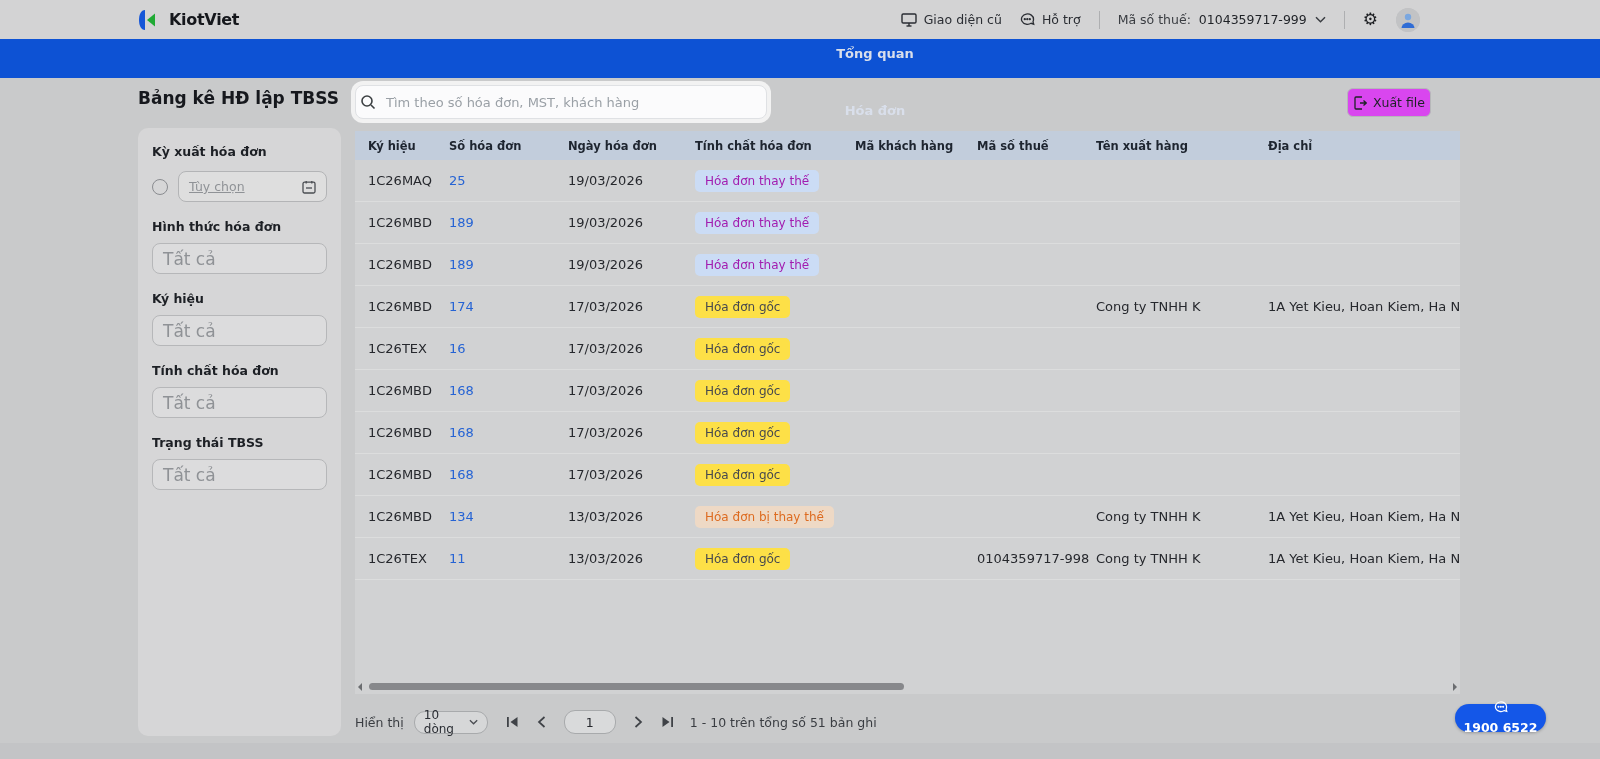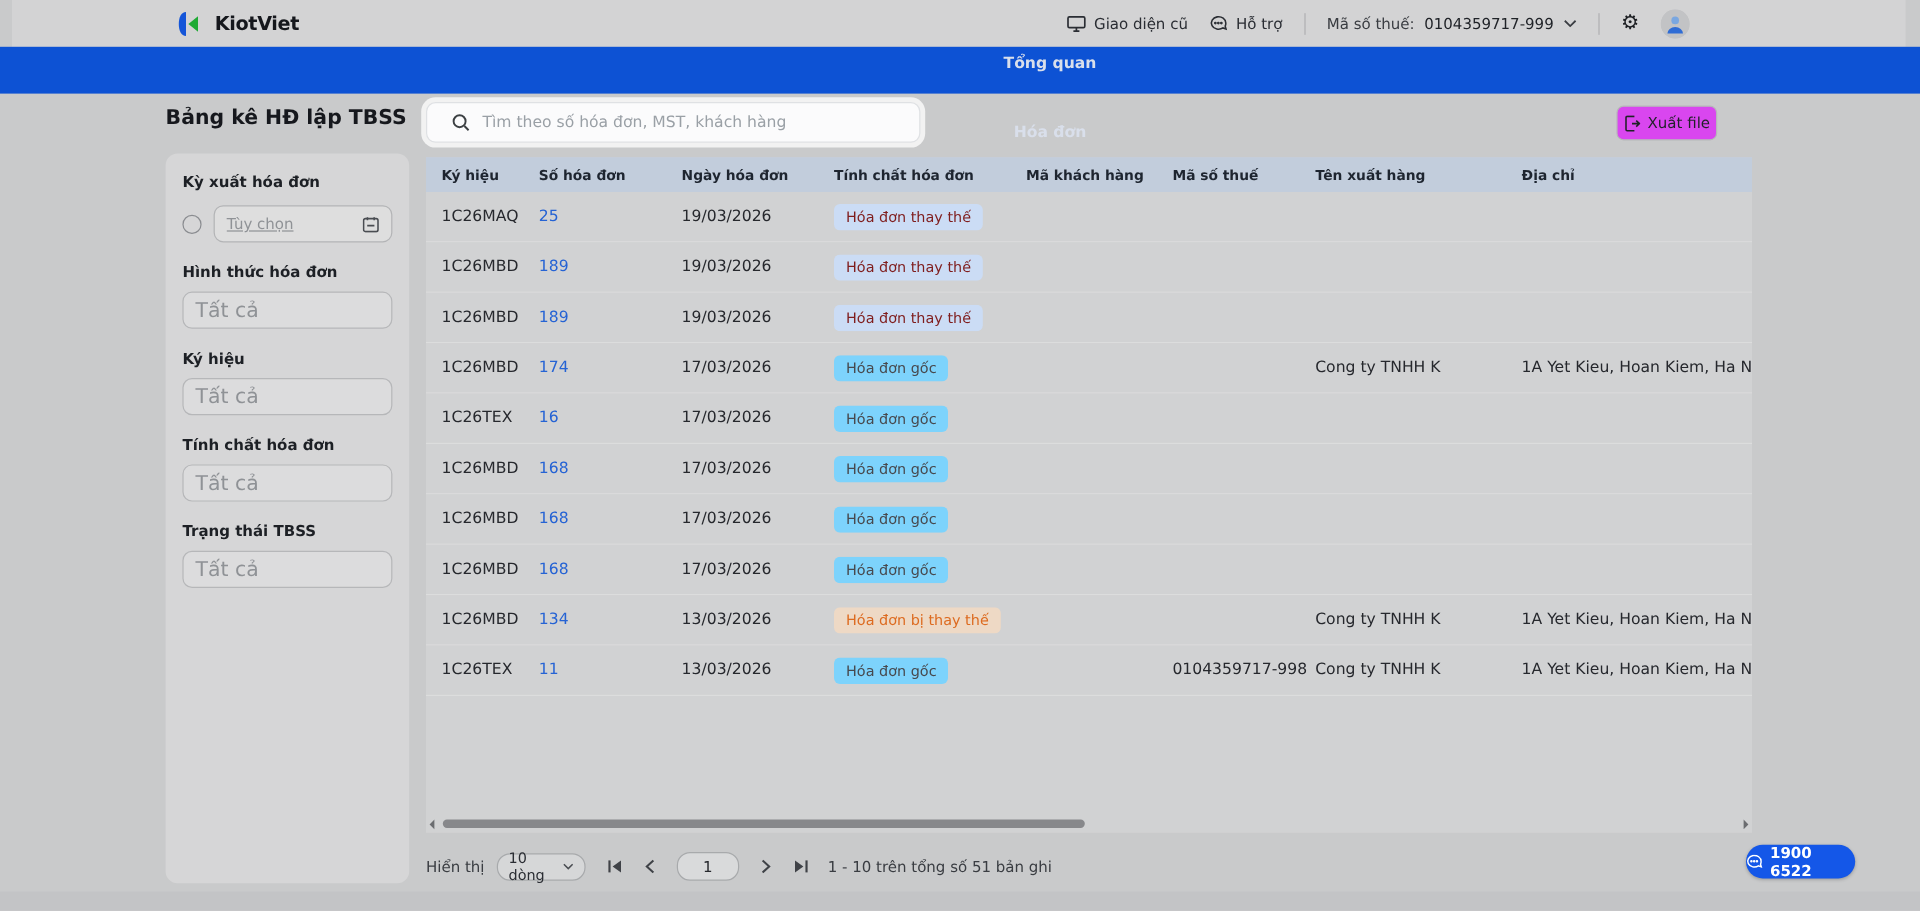--- a/index.html
+++ b/index.html
@@ -4,38 +4,38 @@
 <style>
   * { margin:0; padding:0; box-sizing:border-box; }
   html,body { width:1600px; height:759px; }
   body {
     position:relative; overflow:hidden;
     background:#c9cacb;
     font-family:"DejaVu Sans","Liberation Sans",sans-serif;
     color:#24262b;
   }
   
-  .top-header { position:absolute; top:0; left:0; right:12px; height:39px; background:#d3d3d4;margin-left:10px; }
+  .top-header { position:absolute; top:0; left:0; right:0; height:39px; background:#d3d3d4; }
   .brand { position:absolute; left:136px; top:0; height:39px; display:flex; align-items:center; gap:7px; }
   .brand-name { font-weight:bold; font-size:16px; color:#15171c; letter-spacing:-0.3px; }
   .header-right { position:absolute; right:180px; top:0; height:39px; display:flex; align-items:center; gap:18px; font-size:12.5px; color:#2a2d33; }
   .hdr-item { display:flex; align-items:center; gap:7px; cursor:pointer; }
   .hdr-divider { width:1px; height:18px; background:#aeafb1; }
   .tax-select { display:flex; align-items:center; gap:8px; }
   .tax-label { color:#3a3d42; }
   .tax-value { color:#1f2227; }
   .gear { font-size:17px; color:#1d1f23; line-height:1; }
   .avatar { width:24px; height:24px; border-radius:50%; background:#c0c1c3; display:flex; align-items:center; justify-content:center; overflow:hidden; }
   
   .nav { position:absolute; top:39px; left:0; right:0; height:39px; background:#0d52d4; display:flex; align-items:center; padding-left:150px; gap:28px;flex-direction:column; }
   .nav-item { color:#d9dfeb; font-size:13px; font-weight:bold; padding:7px 13px; border-radius:6px; cursor:pointer; white-space:nowrap; }
   .nav-item.active { background:#0c2d87; color:#ffffff; }
   
   .page-title { position:absolute; left:138px; top:88px; font-size:17px; font-weight:bold; color:#16181d; }
-  .search-wrap { position:absolute; left:355px; top:85px; width:412px; height:34px; background:#fbfbfc; border:1px solid #dfe1e4; border-radius:8px; box-shadow:0 0 0 4px rgba(255,255,255,0.75); display:flex; align-items:center; padding:0 20px; }
+  .search-wrap { position:absolute; left:355px; top:85px; width:412px; height:34px; background:#fbfbfc; border:1px solid #dfe1e4; border-radius:8px; box-shadow:0 0 0 4px rgba(255,255,255,0.75); display:flex; align-items:center; padding:0 4px; }
   .search-ph { color:#9aa0a6; font-size:13px; margin-left:10px; }
   .export-btn { position:absolute; left:1347px; top:88px; width:84px; height:29px; background:#d946ef; border:1px solid #b6b7b9; border-radius:6px; display:flex; align-items:center; justify-content:center; gap:6px; font-size:12.5px; color:#1f2227; cursor:pointer; }
   
   .filter-card { position:absolute; left:138px; top:128px; width:203px; height:608px; background:#d6d6d7; border-radius:10px; padding:16px 14px; }
   .filter-title { font-size:12.5px; font-weight:bold; color:#1d2025; margin-bottom:12px; }
   .radio-row { display:flex; align-items:center; gap:10px; margin-bottom:11px; }
   .radio { width:16px; height:16px; border-radius:50%; flex:0 0 16px; border:1.5px solid #8a8c90; background:transparent; cursor:pointer; }
   .radio.on { border:5px solid #1d5fd6; background:#ffffff; }
   .select-box { flex:1; height:31px; background:#dedede; border:1px solid #b3b4b6; border-radius:8px; display:flex; align-items:center; justify-content:space-between; padding:0 10px; font-size:12.5px; cursor:pointer; }
   .select-box .val { color:#26282d; }
@@ -45,38 +45,38 @@
   .group-label { font-size:12.5px; font-weight:bold; color:#1d2025; }
   .input-box { margin-top:9px; height:31px; background:#dcdcdd; border:1px solid #b6b7b9; border-radius:8px; display:flex; align-items:center; padding:0 10px; color:#8f9296; font-size:17px; cursor:text; }
   
   .table-area { position:absolute; left:355px; top:131px; width:1105px; height:563px; background:#d1d2d3; }
   .grid-cols { display:grid; grid-template-columns:81px 119px 127px 160px 122px 119px 172px 1fr; padding-left:13px; }
   .thead { height:29px; background:#c2cddc; align-items:center; font-size:11.5px; font-weight:bold; color:#1e2530; }
   .trow { height:42px; align-items:center; border-bottom:1px solid #dcdddd; font-size:13px; color:#26282d; background:#d1d2d3; }
   .cell { overflow:hidden; white-space:nowrap; padding-right:8px; }
   .c-so a { color:#2563d4; text-decoration:none; cursor:pointer; }
   .badge { display:inline-block; padding:4px 10px; border-radius:5px; font-size:12px; }
-  .badge.blue { background:#cbdcf5; color:#7f1d1d; }
-  .badge.gray { background:#7dd3fc; color:#47494e; }
+  .badge.blue { background:#cbdcf5; color:#a21caf; }
+  .badge.gray { background:#fde047; color:#47494e; }
   .badge.orange { background:#eed9c5; color:#dd6b20; }
   
   .hscroll { position:absolute; left:0; bottom:2px; width:100%; height:10px; }
   .hs-arrow { position:absolute; top:1px; width:0; height:0; border:4px solid transparent; }
   .hs-arrow.left { left:3px; border-right-color:#6b6d70; border-left:none; }
   .hs-arrow.right { right:3px; border-left-color:#6b6d70; border-right:none; }
   .hs-thumb { position:absolute; left:14px; top:1px; width:535px; height:7px; border-radius:4px; background:#87888b; cursor:grab; }
   
   .table-footer { position:absolute; left:355px; top:707px; width:1105px; height:30px; display:flex; align-items:center; font-size:12.5px; color:#3a3d42; }
   .pagesize-box { margin-left:10px; width:74px; height:23px; border:1px solid #a8aaac; background:#d6d7d8; border-radius:11px; display:flex; align-items:center; padding:0 9px; font-size:12px; color:#2a2d33; cursor:pointer; }
   .pg-btn { margin-left:18px; display:flex; align-items:center; cursor:pointer; }
   .page-box { margin-left:18px; width:52px; height:24px; border:1px solid #a8aaac; background:#d9dadb; border-radius:11px; display:flex; align-items:center; justify-content:center; font-size:12.5px; color:#26282d; }
   .pg-summary { margin-left:16px; color:#3a3d42; }
   .bottom-strip { position:absolute; left:0; bottom:0; width:100%; height:16px; background:#c3c4c6; }
   
-  .hotline { position:absolute; left:1455px; top:704px; width:91px; height:28px; border-radius:15px; background:#1457e8; color:#ffffff; display:flex; align-items:center; justify-content:center; gap:6px; font-size:12.5px; font-weight:bold; cursor:pointer; box-shadow:0 1px 3px rgba(0,0,0,0.25); }
+  .hotline { position:absolute; left:1455px; top:704px; width:91px; height:28px; border-radius:15px; background:#1457e8; color:#ffffff; display:flex; align-items:center; justify-content:center; gap:6px; font-size:12.5px; font-weight:bold; cursor:pointer; box-shadow:0 1px 3px rgba(0,0,0,0.25);flex-direction:column; }
   svg { display:block; }
 </style>
 </head>
 <body>
 
 <div class="top-header">
   <div class="brand">
     <span>
       <svg width="26" height="26" viewBox="0 0 26 26">
         <path d="M9 3 C5 3 3 7.5 3 13 C3 18.5 5 23 9 23 Z" fill="#1455d8"></path>

